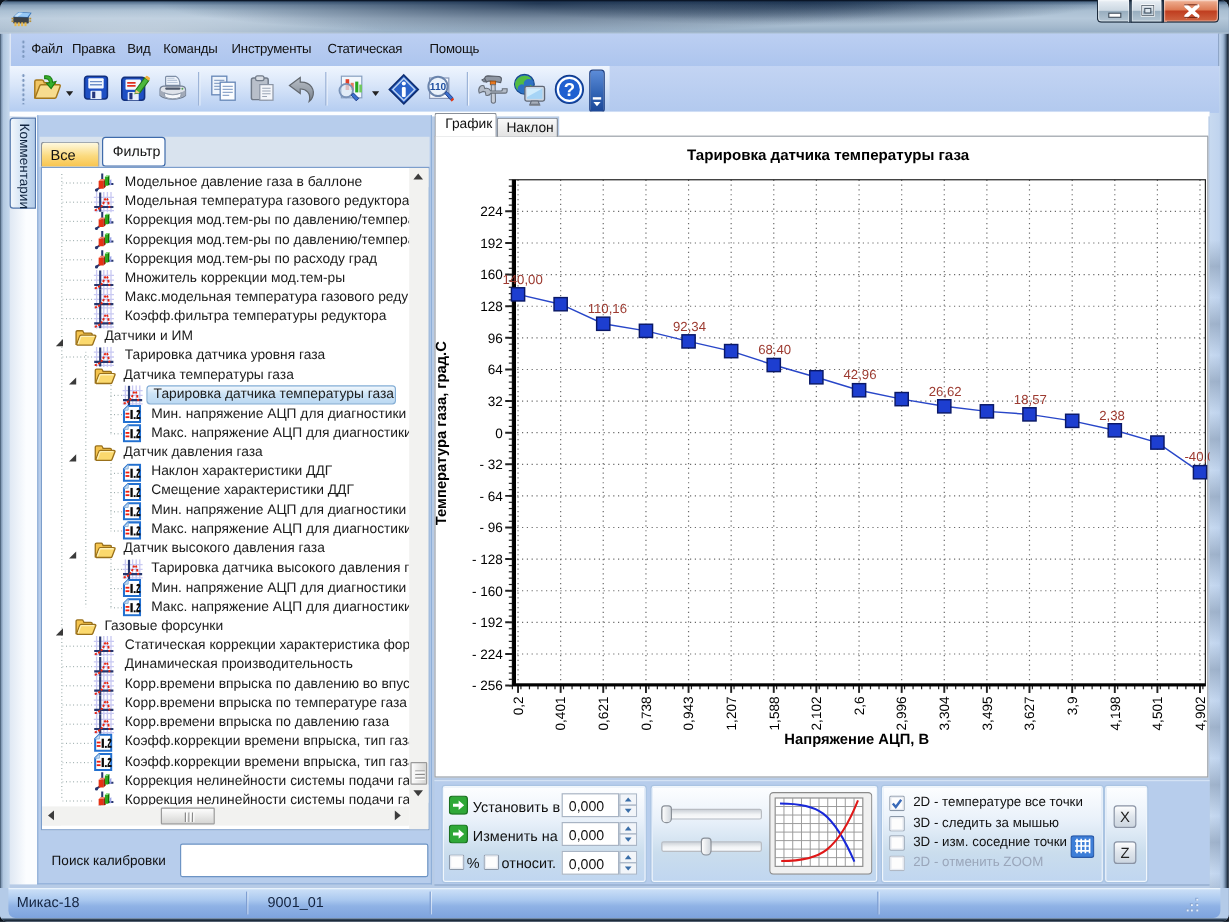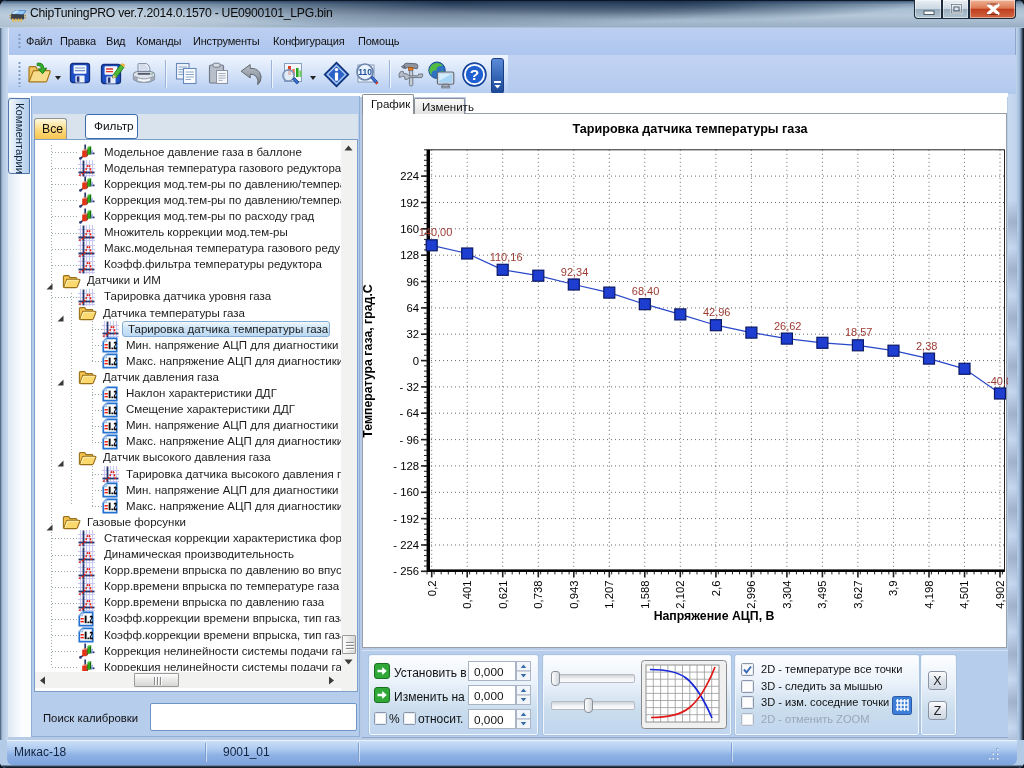--- a/index.html
+++ b/index.html
@@ -20,21 +20,21 @@
 .tbsep{position:absolute;top:5px;width:1px;height:28px;background:#9db4d8;box-shadow:1px 0 0 #eef4fc}
 .grip-v{position:absolute;width:3px;background-image:radial-gradient(circle, #7e99c0 1px, rgba(0,0,0,0) 1.2px);background-size:3px 4px;}
 .darr{position:absolute;width:0;height:0;border-left:3.5px solid transparent;border-right:3.5px solid transparent;border-top:4px solid #222}
 #whitegap{position:absolute;left:8px;top:93px;width:1000px;height:4px;background:#fdfeff}
 #dockstrip{position:absolute;left:8px;top:97px;width:23px;height:640px;background:linear-gradient(90deg,#dfe8f3,#fbfdff 60%)}
 #commtab{position:absolute;left:8px;top:98px;width:22px;height:76px;border:1px solid #4f74aa;border-radius:3px 0 0 3px;background:linear-gradient(90deg,#f2f7fc 0%,#cddff2 55%,#b4cdea 100%)}
 #commtab span{position:absolute;left:4.5px;top:4px;font-size:11.3px;color:#10243f;writing-mode:vertical-rl;white-space:nowrap}
 #leftpanel{position:absolute;left:31px;top:96px;width:329px;height:641px;background:#b7cdec;border:1px solid #8fafd8;border-top:none}
 #lpheader{position:absolute;left:1px;top:1px;width:325px;height:17px;background:linear-gradient(180deg,#fbd171 0%,#f6b13c 50%,#ef9f25 100%);border-radius:2px 2px 0 0;border-bottom:1px solid #d08a18}
 #lpheader b{position:absolute;left:10px;top:1px;font-size:14px;color:#161616}
-.tabvse{position:absolute;left:2px;top:22px;width:33px;height:21px;background:linear-gradient(180deg,#fef9e0 0%,#fbda7e 55%,#f8c44e 100%);border:1px solid #8d949c;border-bottom:none;border-radius:3px 3px 0 0;font-size:12.2px;padding:3px 0 0 7px;color:#111}
+.tabvse{position:absolute;left:2px;top:22px;width:49px;height:21px;background:linear-gradient(180deg,#fef9e0 0%,#fbda7e 55%,#f8c44e 100%);border:1px solid #8d949c;border-bottom:none;border-radius:3px 3px 0 0;font-size:12.2px;padding:3px 0 0 7px;color:#111}
 .tabfltr{position:absolute;left:53px;top:18px;width:53px;height:25px;background:#fdfeff;border:1.4px solid #3f6bab;border-radius:3px;font-size:11.8px;padding:4px 0 0 8px;color:#111}
 #treebox{position:absolute;left:2px;top:43px;width:324px;height:553px;background:#fff;border:1px solid #7c9ecb}
 #treeclip{position:absolute;left:0px;top:0px;width:306px;height:531px;overflow:hidden}
 .dot-h{position:absolute;height:1px;background-image:linear-gradient(90deg,#9aa 1px,rgba(0,0,0,0) 1px);background-size:3px 1px}
 .dot-v{position:absolute;width:1px;background-image:linear-gradient(180deg,#9aa 1px,rgba(0,0,0,0) 1px);background-size:1px 3px}
 .ticon{position:absolute}
 .tri{position:absolute}
 .ttext{position:absolute;font-size:11.5px;color:#1c1c1c;white-space:nowrap}
 .selbox{position:absolute;background:linear-gradient(180deg,#f2f8fd,#cde4f7 45%,#bcd9f2);border:1px solid #84aed6;border-radius:3px}
 .sb{position:absolute;background:#f2f2f0}
@@ -75,21 +75,20 @@
         <g fill="#b89038">
           <rect x="0.6" y="7.8" width="1.6" height="1.4"></rect>
           <rect x="0.6" y="10" width="1.6" height="1.4"></rect>
           <rect x="15.4" y="7.8" width="1.6" height="1.4"></rect>
           <rect x="15.4" y="10" width="1.6" height="1.4"></rect>
         </g>
         <path d="M2 7.1 L6.4 3 L17.4 3.6 L14.6 7.6 Z" fill="#2a6ab4"></path>
         <path d="M2.8 6.7 L6.6 3.4 L16.4 3.95 L13.9 7.2 Z" fill="#96c8f6"></path>
         <path d="M2.8 6.7 L6.6 3.4 L10 3.6 L5.8 7 Z" fill="#c6e2fa"></path>
       </svg></div>
-<div class="abs" style="left:30px;top:6px;font-size:12.2px;letter-spacing:-0.25px;color:#0a0a0a">ChipTuningPRO ver.7.2014.0.1570 - UE0900101_LPG.bin</div>
 <div class="winbtn" style="left:914px;width:28px;border-radius:0 0 0 4px;background:linear-gradient(180deg,#e9eff5 0%,#ccd8e2 48%,#98aebf 52%,#b5c6d3 100%)"><svg width="28" height="19">
         <rect x="9" y="11" width="10" height="3.4" fill="#fff" stroke="#3c4a58" stroke-width="0.9"></rect>
       </svg></div>
 <div class="winbtn" style="left:942px;width:27px;background:linear-gradient(180deg,#e9eff5 0%,#ccd8e2 48%,#98aebf 52%,#b5c6d3 100%)"><svg width="27" height="19">
         <rect x="8.5" y="4.5" width="10" height="8.5" fill="none" stroke="#fff" stroke-width="1.7"></rect>
         <rect x="8.5" y="4.5" width="10" height="8.5" fill="none" stroke="#3c4a58" stroke-width="0.6"></rect>
         <rect x="11" y="7" width="5" height="3.8" fill="#dde6ee" stroke="#3c4a58" stroke-width="0.8"></rect>
       </svg></div>
 <div class="winbtn" style="left:969px;width:47px;border-radius:0 0 4px 0;background:linear-gradient(180deg,#f0b396 0%,#dd7b55 45%,#c03e20 52%,#cf6542 100%)"><svg width="47" height="19">
         <g stroke="#fff" stroke-width="3.2" stroke-linecap="round">
@@ -100,21 +99,21 @@
           <path d="M17 4 l11 0 M17 14.5 l11 0"></path>
         </g>
       </svg></div>
 <div id="menubar">
 <div class="grip-v" style="left:9px;top:5px;height:17px"></div>
 <div class="menuitem" style="left:17px;letter-spacing:-0.2px">Файл</div>
 <div class="menuitem" style="left:51px;letter-spacing:-0.2px">Правка</div>
 <div class="menuitem" style="left:97px;letter-spacing:-0.2px">Вид</div>
 <div class="menuitem" style="left:127px;letter-spacing:-0.2px">Команды</div>
 <div class="menuitem" style="left:184px;letter-spacing:-0.2px">Инструменты</div>
-<div class="menuitem" style="left:264px;letter-spacing:-0.2px">Конфигурация</div>
+<div class="menuitem" style="left:264px;letter-spacing:-0.2px">Статическая</div>
 <div class="menuitem" style="left:349px;letter-spacing:-0.2px">Помощь</div>
 </div>
 <div id="toolbar">
       <div class="plain"></div>
 <div class="grip-v" style="left:10px;top:6px;height:26px"></div>
 <div class="tbico" style="left:18px"><svg width="26" height="26" viewBox="0 0 26 26">
           <path d="M3 21 L3 7 Q3 5.6 4.4 5.6 L9 5.6 Q10 5.6 10.3 6.6 L10.9 8 L19 8 Q20.2 8 20.2 9.2 L20.2 11" fill="#f0c564" stroke="#a5781c" stroke-width="1.2"></path>
           <path d="M3 21 L7 10.6 Q7.3 9.7 8.3 9.7 L23.2 9.7 Q24.6 9.7 24.1 11 L20.9 19.9 Q20.6 20.9 19.5 20.9 L3.8 20.9 Q3 20.9 3 21 Z" fill="#f7dc8e" stroke="#a5781c" stroke-width="1.2"></path>
           <path d="M11.2 2.2 Q17.5 1.2 17.8 7.5 L20.6 7 L16.6 12.8 L12.6 8.3 L15.3 7.9 Q14.8 4 11.2 4.6 Z" fill="#35b02c" stroke="#1a7c14" stroke-width="0.9"></path>
         </svg></div>
@@ -731,21 +730,21 @@
               <line x1="20.5" y1="3" x2="20.5" y2="11"></line>
               <line x1="23.5" y1="3" x2="23.5" y2="11"></line>
               <line x1="26.5" y1="3" x2="26.5" y2="11"></line>
             </g>
           </svg></div>
 </div>
 <div class="ctl-label" style="left:11px;top:616px;font-size:11.3px">Поиск калибровки</div>
 <div class="abs" style="left:118px;top:607px;width:207px;height:28px;background:#fff;border:1px solid #6d94c4;border-radius:2px"></div>
 </div>
 <div class="abs" style="left:466px;top:94px;width:541px;height:20px;background:#fff"></div>
-<div class="tabtable">Изменить</div>
+<div class="tabtable">Наклон</div>
 <div class="tabgrafik">График</div>
 <div id="chartpanel"></div>
 <svg width="646" height="535" viewBox="0 0 646 535" xmlns="http://www.w3.org/2000/svg" style="position:absolute;left:362px;top:113px">
 <text x="328" y="20" text-anchor="middle" font-size="12.6" font-weight="bold" fill="#000">Тарировка датчика температуры газа</text>
 <line x1="69.7" y1="36.8" x2="69.7" y2="458.4" stroke="#6a6a6a" stroke-width="1" stroke-dasharray="1 3"></line>
 <line x1="105.2" y1="36.8" x2="105.2" y2="458.4" stroke="#6a6a6a" stroke-width="1" stroke-dasharray="1 3"></line>
 <line x1="140.7" y1="36.8" x2="140.7" y2="458.4" stroke="#6a6a6a" stroke-width="1" stroke-dasharray="1 3"></line>
 <line x1="176.3" y1="36.8" x2="176.3" y2="458.4" stroke="#6a6a6a" stroke-width="1" stroke-dasharray="1 3"></line>
 <line x1="211.8" y1="36.8" x2="211.8" y2="458.4" stroke="#6a6a6a" stroke-width="1" stroke-dasharray="1 3"></line>
 <line x1="247.3" y1="36.8" x2="247.3" y2="458.4" stroke="#6a6a6a" stroke-width="1" stroke-dasharray="1 3"></line>

